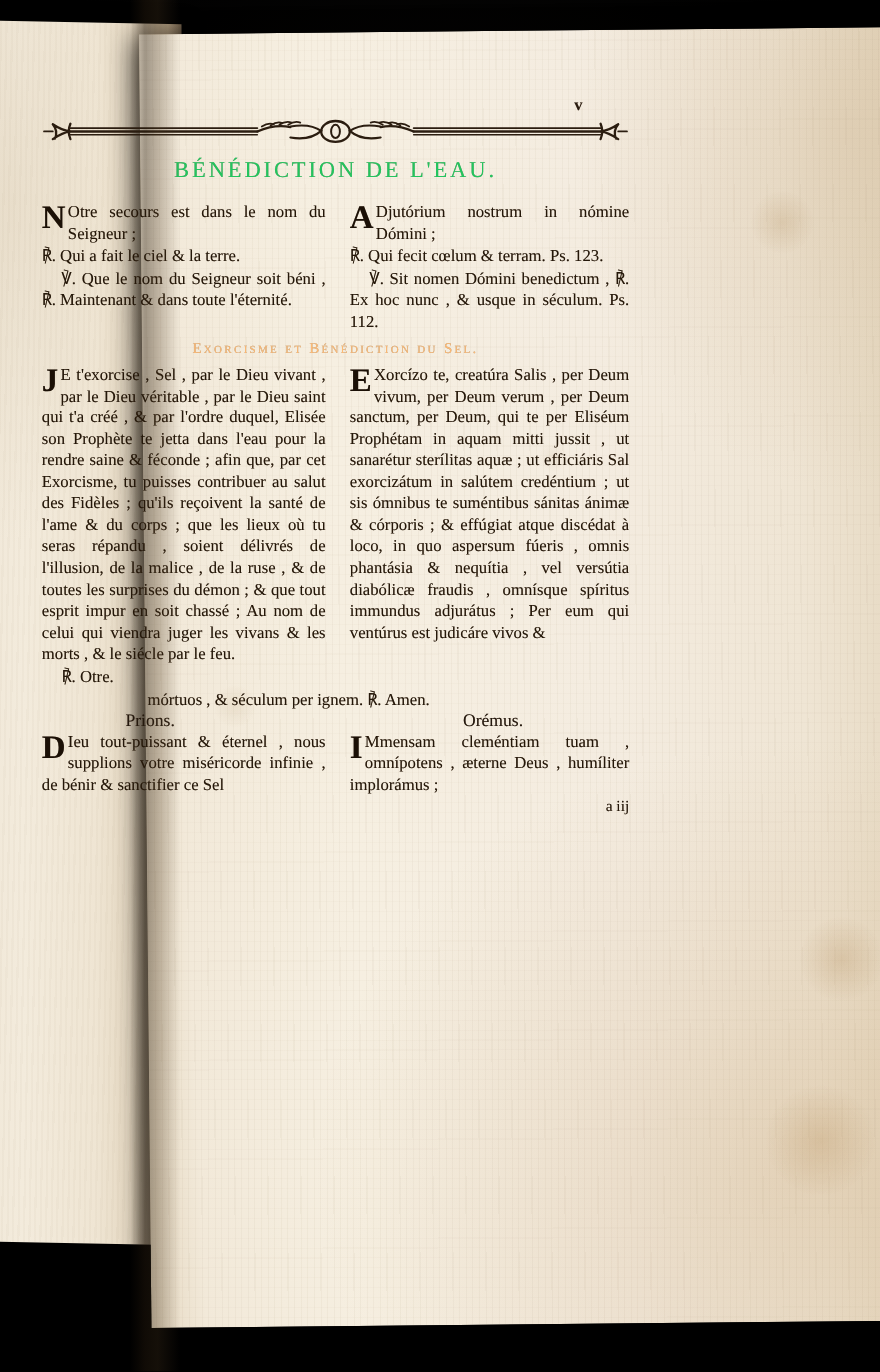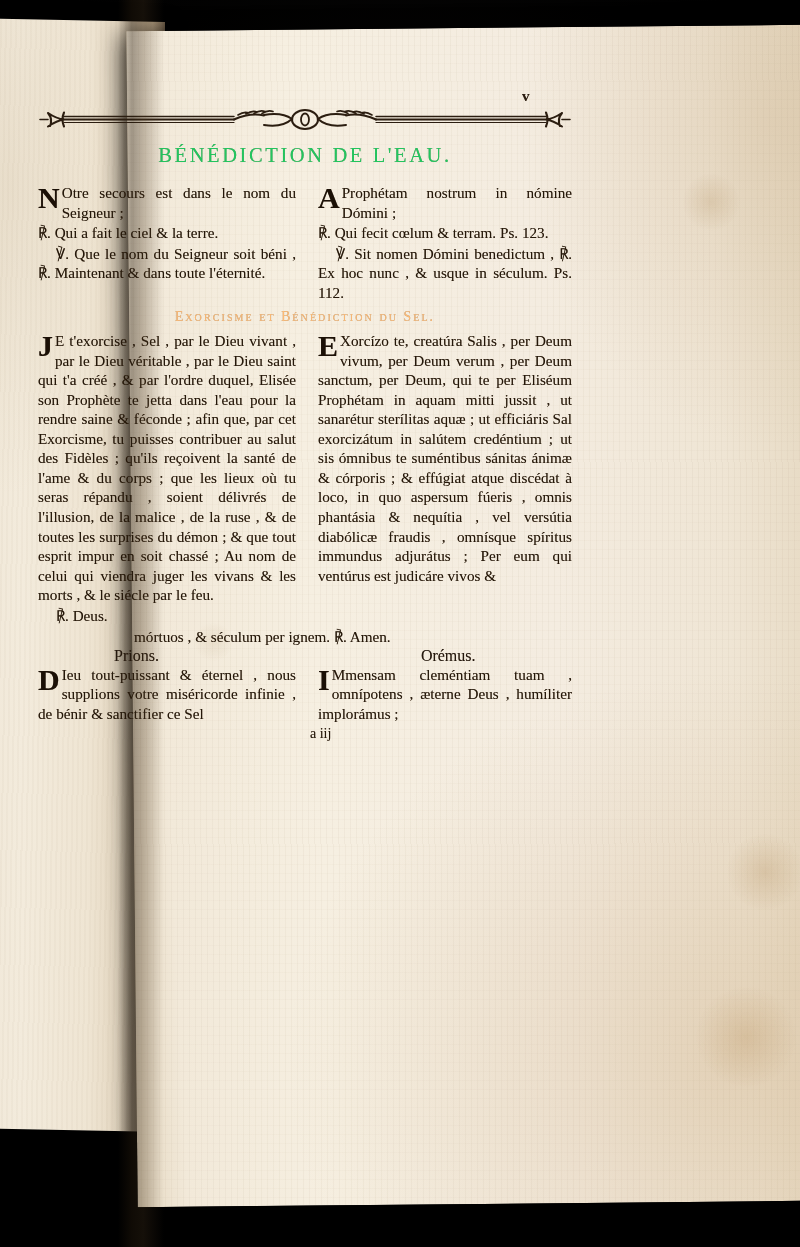--- a/index.html
+++ b/index.html
@@ -186,21 +186,21 @@
   }
   .fw-line { padding-left: 96px; }
   .two-up {
     display:flex; gap:33px; align-items:flex-end;
   }
   .two-up .col.left  { width: 258px; padding-left: 76px; }
   .two-up .col.right { width: 254px; text-align: center; }
 
   .signature {
     margin-top: 3px;
-    text-align: left;
+    text-align: right;
     font-size: 14px;
     padding-left: 272px;
     color: #241709;
   }
 
   
   .typearea, .folio { text-shadow: 0 0 .6px rgba(60,38,18,.45); }
 </style>
 </head>
 <body>
@@ -251,32 +251,32 @@
 
     <div class="page-title">BÉNÉDICTION DE L'EAU.</div>
 
     <div class="cols">
       <div class="col left">
         <p class="body"><span class="initial">N</span><span>Otre secours est dans le nom du Seigneur ;</span></p>
         <p class="body">℟. Qui a fait le ciel &amp; la terre.</p>
         <p class="body indent">℣. Que le nom du Seigneur soit béni , ℟. Maintenant &amp; dans toute l'éternité.</p>
       </div>
       <div class="col right">
-        <p class="body"><span class="initial">A</span><span>Prophétam nostrum in nómine Dómini ;</span></p>
+        <p class="body"><span class="initial">A</span><span>Djutórium nostrum in nómine Dómini ;</span></p>
         <p class="body">℟. Qui fecit cœlum &amp; terram. Ps. 123.</p>
         <p class="body indent">℣. Sit nomen Dómini benedictum , ℟. Ex hoc nunc , &amp; usque in séculum. Ps. 112.</p>
       </div>
     </div>
 
     <div class="section-head">Exorcisme et Bénédiction du Sel.</div>
 
     <div class="cols">
       <div class="col left">
         <p class="body"><span class="initial">J</span><span>E t'exorcise , Sel , par le Dieu vivant , par le Dieu véritable , par le Dieu saint qui t'a créé , &amp; par l'ordre duquel, Elisée son Prophète te jetta dans l'eau pour la rendre saine &amp; féconde ; afin que, par cet Exorcisme, tu puisses contribuer au salut des Fidèles ; qu'ils reçoivent la santé de l'ame &amp; du corps ; que les lieux où tu seras répandu , soient délivrés de l'illusion, de la malice , de la ruse , &amp; de toutes les surprises du démon ; &amp; que tout esprit impur en soit chassé ; Au nom de celui qui viendra juger les vivans &amp; les morts , &amp; le siécle par le feu.</span></p>
-        <p class="body indent">℟. Deus.</p>
+        <p class="body indent">℟. Otre.</p>
       </div>
       <div class="col right">
         <p class="body"><span class="initial">E</span><span>Xorcízo te, creatúra Salis , per Deum vivum, per Deum verum , per Deum sanctum, per Deum, qui te per Eliséum Prophétam in aquam mitti jussit , ut sanarétur sterílitas aquæ ; ut efficiáris Sal exorcizátum in salútem credéntium ; ut sis ómnibus te suméntibus sánitas ánimæ &amp; córporis ; &amp; effúgiat atque discédat à loco, in quo aspersum fúeris , omnis phantásia &amp; nequítia , vel versútia diabólicæ fraudis , omnísque spíritus immundus adjurátus ; Per eum qui ventúrus est judicáre vivos &amp;</span></p>
       </div>
     </div>
 
     <div class="fullwidth">
       <div class="fw-line">mórtuos , &amp; séculum per ignem. ℟. Amen.</div>
     </div>
 

